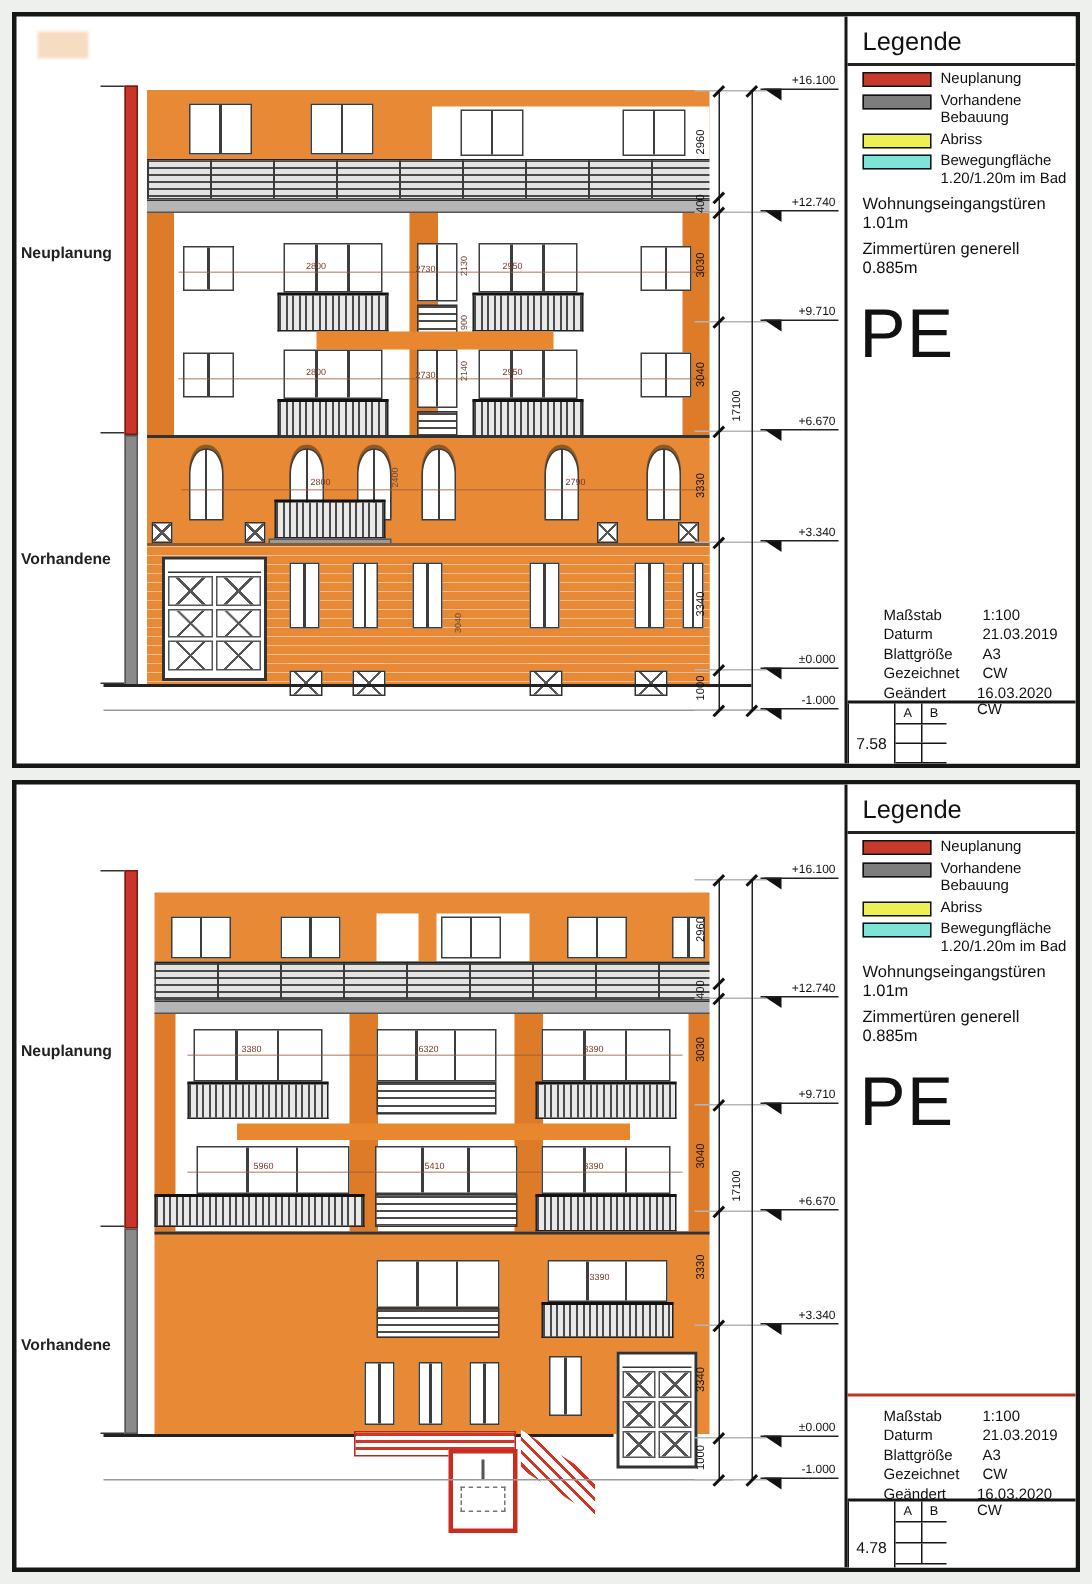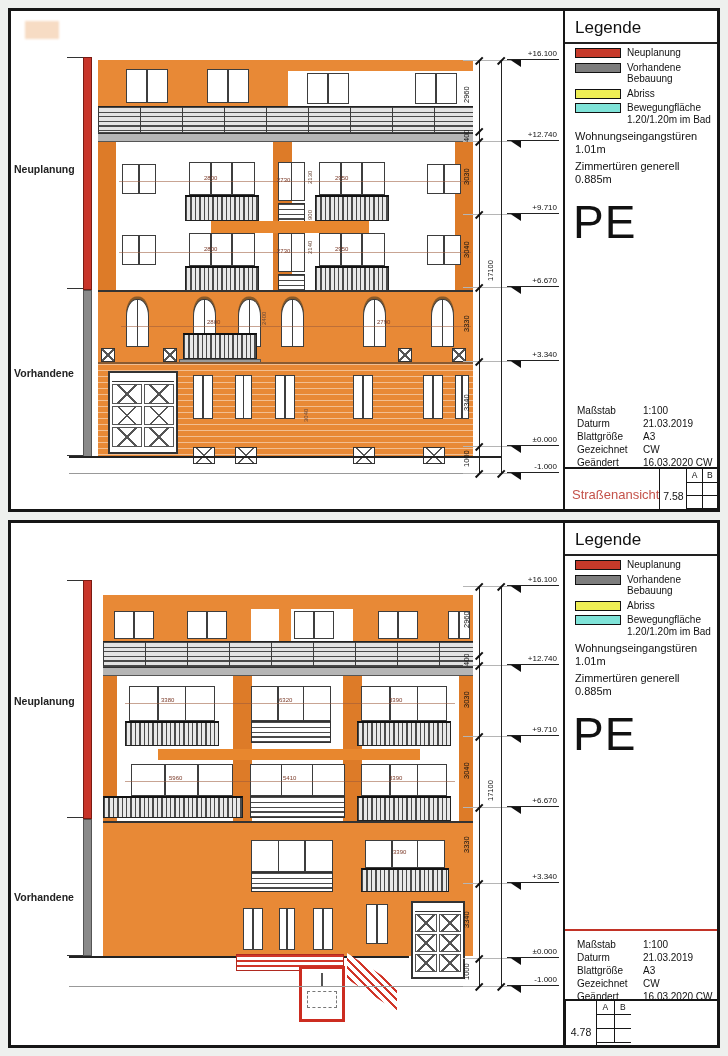--- a/index.html
+++ b/index.html
@@ -47,21 +47,21 @@
   .mk span{position:absolute;right:8px;bottom:2px;font-size:8px;color:#111;white-space:nowrap}
   
   .panel{position:absolute;top:0;bottom:0;right:0;width:152px;border-left:2px solid #161616;background:#fff}
   .leg-title{font-size:17px;padding:7px 0 4px 10px;border-bottom:2px solid #222}
   .leg-item{display:flex;gap:6px;padding:3px 4px 0 10px;font-size:10px;line-height:11.5px}
   .leg-label{max-width:86px}
   .chip{flex:0 0 44px;height:8px;border:1.6px solid #111;margin-top:1px}
   .chip0{background:#c63a2a}.chip1{background:#7d7d7d}.chip2{background:#eeee55}.chip3{background:#7fe3d8}
   .notes{font-size:11px;padding:5px 8px 0 10px;line-height:12.5px;max-width:130px}
   .pe{font-size:46px;padding:10px 0 0 8px;letter-spacing:1px}
-  .tb{position:absolute;left:4px;right:0;font-size:10px}
+  .tb{position:absolute;left:16px;right:0;font-size:10px}
   .tb-row{display:flex;padding:1.5px 0 0 8px;line-height:11.5px}
   .tb-row .l{width:66px}
   .tb-sec{position:absolute;left:0;right:0;bottom:0;border-top:2px solid #161616;display:flex}
   .tb-name{flex:1;color:#c4524a;font-size:13px;display:flex;align-items:flex-end;padding:0 0 7px 7px}
   .tb-num{width:30px;border-left:1.5px solid #161616;display:flex;align-items:flex-end;justify-content:center;padding-bottom:7px;font-size:10.5px}
   .tb-rev{width:34px;border-left:1.5px solid #161616;display:flex;flex-direction:column}
   .rv-hd{display:flex;height:13px;border-bottom:1px solid #161616}
   .rv-hd span{flex:1;text-align:center;font-size:8.5px;line-height:13px}
   .rv-hd span:first-child{border-right:1px solid #161616}
   .rv-row{height:13px;border-bottom:1px solid #161616;position:relative}
@@ -278,21 +278,20 @@
       <div class="tb-row">
           <span class="l">Gezeichnet</span>
           <span class="v">CW</span>
         </div>
       <div class="tb-row">
           <span class="l">Geändert</span>
           <span class="v">16.03.2020 CW</span>
         </div>
     </div>
     <div class="tb-sec" style="height:40px">
-      <div class="tb-name">Straßenansicht</div>
       <div class="tb-num">7.58</div>
       <div class="tb-rev">
         <div class="rv-hd">
             <span>A</span>
             <span>B</span>
           </div>
         <div class="rv-row"></div>
           <div class="rv-row"></div>
       </div>
     </div>

